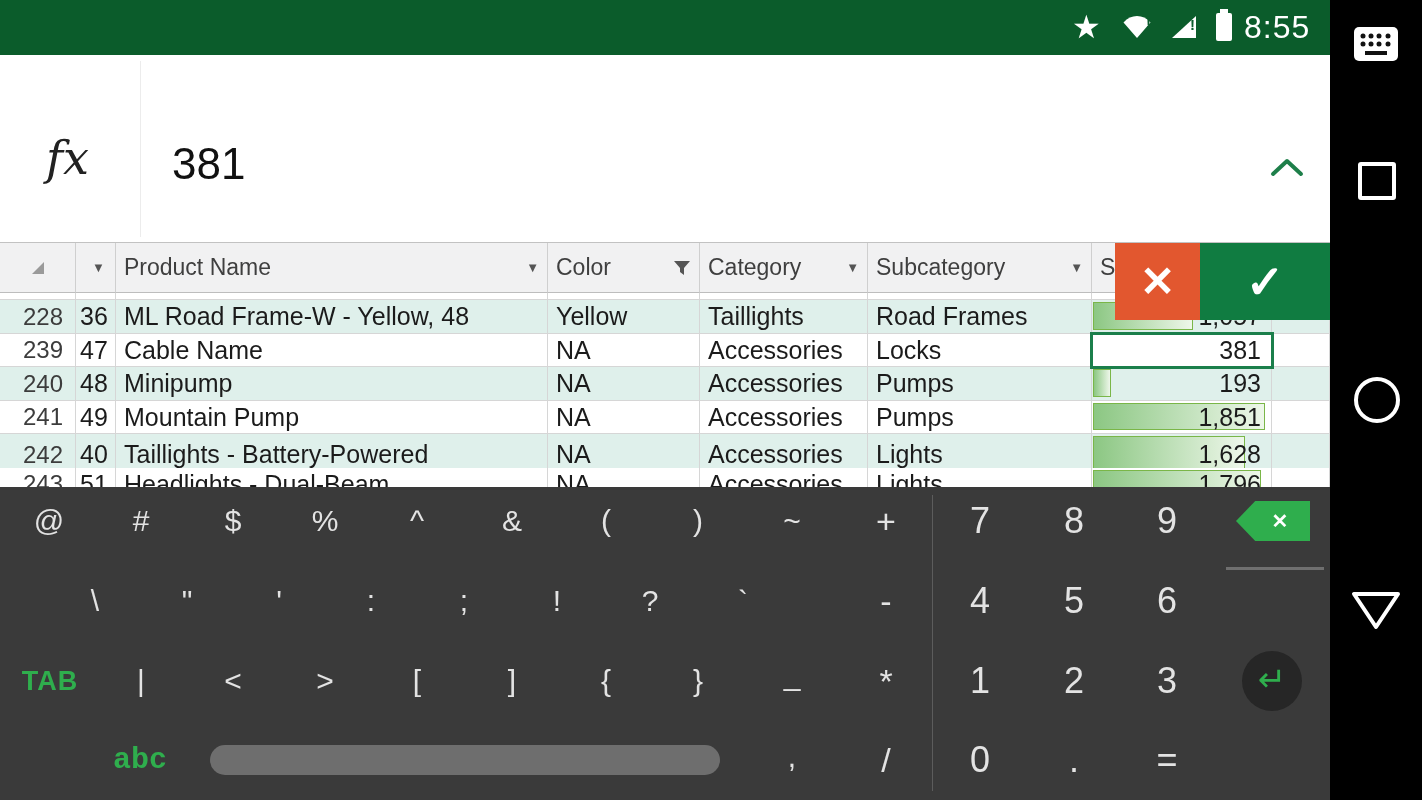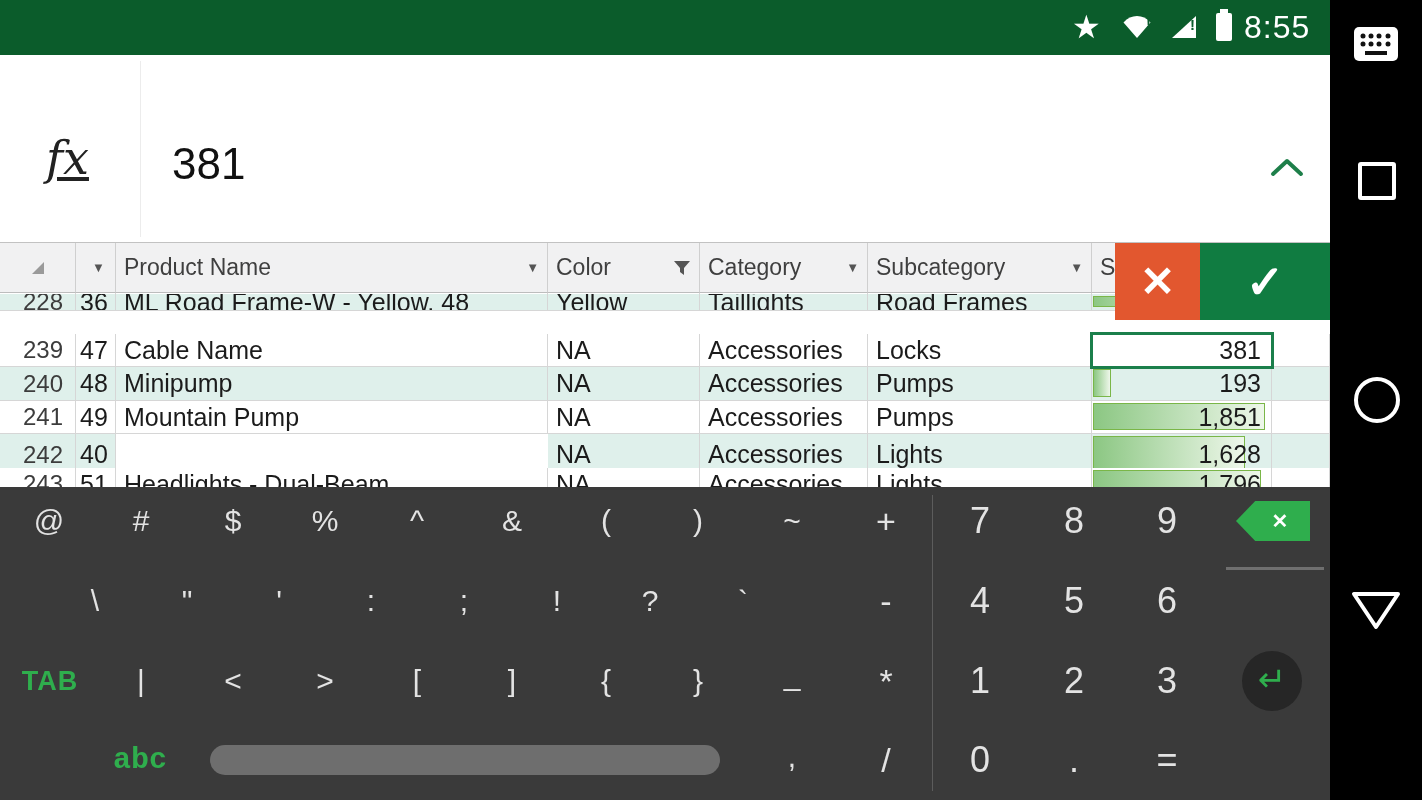--- a/index.html
+++ b/index.html
@@ -9,21 +9,21 @@
   
   .statusbar{position:absolute;left:0;top:0;width:1330px;height:55px;background:#0b5c2b;}
   .sb-star{position:absolute;left:1072px;top:8px;font-size:32px;color:#fff;}
   .sb-time{position:absolute;left:1244px;top:9px;font-size:32px;color:#fff;letter-spacing:1px;}
   .sb-batt{position:absolute;left:1216px;top:13px;width:16px;height:28px;background:#fff;border-radius:2px;}
   .sb-batt:before{content:"";position:absolute;left:4px;top:-4px;width:8px;height:4px;background:#fff;}
   .sb-bang{position:absolute;font-size:15px;font-weight:bold;color:#0b5c2b;}
 
   
   .fbar{position:absolute;left:0;top:55px;width:1330px;height:188px;background:#fff;border-bottom:1px solid #c2c2c2;box-sizing:border-box;}
-  .fx{position:absolute;left:46px;top:76px;font-family:"DejaVu Serif",serif;font-style:italic;font-size:46px;color:#222;text-decoration:underline;}
+  .fx{position:absolute;left:46px;top:76px;font-family:"DejaVu Serif",serif;font-style:italic;font-size:46px;color:#222;}
   .fdiv{position:absolute;left:140px;top:6px;width:1px;height:176px;background:#ececec;}
   .fval{position:absolute;left:172px;top:84px;font-size:44px;color:#111;}
   .fchev{position:absolute;left:1270px;top:103px;}
 
   
   .sheet{position:absolute;left:0;top:243px;width:1330px;height:258px;background:#fff;}
   .r{position:absolute;left:0;width:1330px;}
   .c{position:absolute;top:0;height:100%;box-sizing:border-box;background:#fff;
      border-right:1px solid #d6d6d6;border-bottom:1px solid #d6d6d6;
      font-size:25px;color:#1b1b1b;display:flex;align-items:center;
@@ -144,21 +144,21 @@
       <div class="c c0"></div>
         <div class="c c1"></div>
         <div class="c c2"></div>
         <div class="c c3"></div>
       <div class="c c4"></div>
         <div class="c c5"></div>
         <div class="c c6"></div>
         <div class="c c7"></div>
     </div>
 
-    <div class="r band" style="top:51px;height:17px">
+    <div class="r band" style="top:57px;height:34px">
       <div class="c c0">228</div>
       <div class="c c1">36</div>
       <div class="c c2">ML Road Frame-W - Yellow, 48</div>
       <div class="c c3">Yellow</div>
       <div class="c c4">Taillights</div>
       <div class="c c5">Road Frames</div>
       <div class="c c6">
           <i class="bar" style="width:100px"></i>
           <span>1,057</span>
         </div>
@@ -202,20 +202,21 @@
       <div class="c c6">
           <i class="bar" style="width:172px"></i>
           <span>1,851</span>
         </div>
       <div class="c c7"></div>
     </div>
 
     <div class="r band" style="top:191px;height:42px">
       <div class="c c0">242</div>
       <div class="c c1">40</div>
+      <div class="c c2">Taillights - Battery-Powered</div>
       <div class="c c3">NA</div>
       <div class="c c4">Accessories</div>
       <div class="c c5">Lights</div>
       <div class="c c6">
           <i class="bar" style="width:152px"></i>
           <span>1,628</span>
         </div>
       <div class="c c7"></div>
     </div>
 

